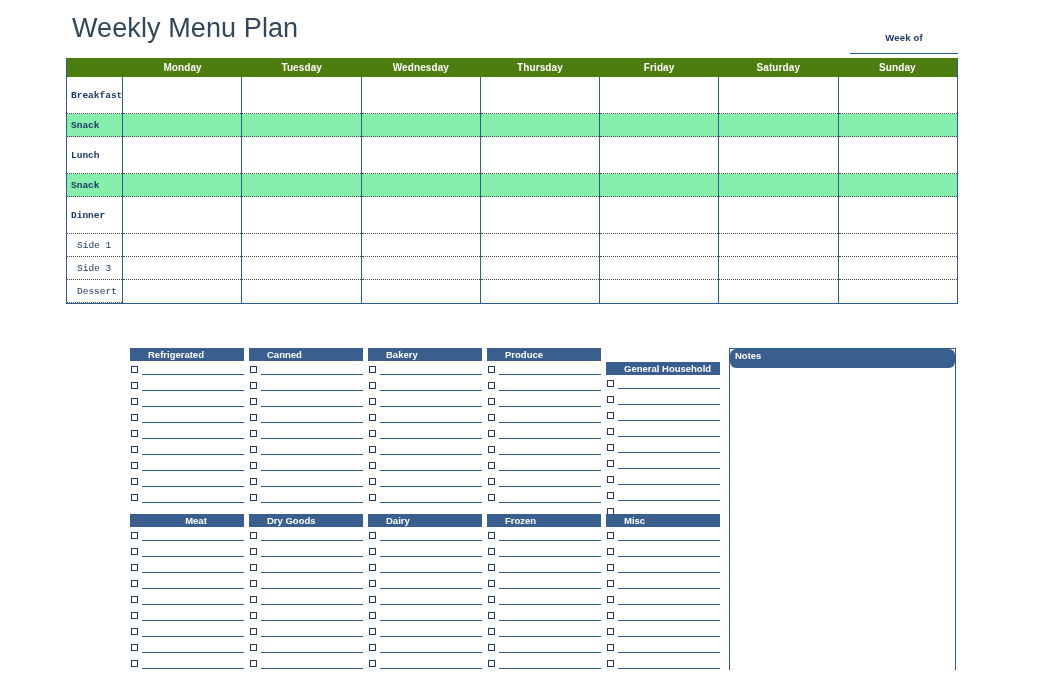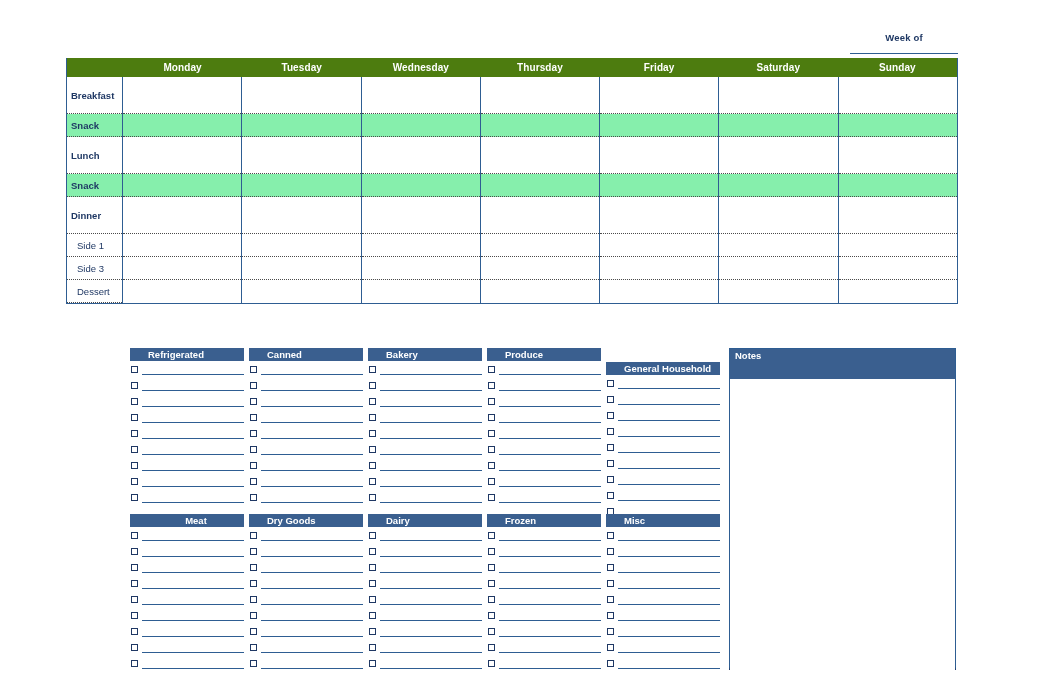--- a/index.html
+++ b/index.html
@@ -83,20 +83,21 @@
   }
   .menu-body {
     display: flex;
     background: #ffffff;
   }
   .labelcol {
     width: 56px;
     flex: 0 0 56px;
     border-right: 1.3px solid #2e5d92;
     box-sizing: border-box;
+    font-family: Liberation Mono, monospace;
   }
   .daycol {
     flex: 1 1 0;
     border-right: 1.3px solid #2e5d92;
     box-sizing: border-box;
   }
   .daycol.last { border-right: none; }
 
   .mrow {
     box-sizing: border-box;
@@ -184,34 +185,36 @@
     box-sizing: border-box;
     border: 1.3px solid #2e5d92;
     border-bottom: 3px solid #1f3864;
     background: #ffffff;
   }
   .notes-head {
     background: #3a5f8f;
     color: #ffffff;
     font-size: 9.5px;
     font-weight: bold;
-    height: 30px;
+    height: 19px;
     line-height: 13px;
     padding-left: 5px;
     box-sizing: border-box;
+    border-radius: 6px;
   }
   .notes-area {
     height: 303px;
     background: #ffffff;
   }
 </style>
 </head>
 <body>
 
 <div class="page-header">
+  <div class="page-title">Weekly Menu Plan</div>
   <div class="weekof-wrap">
     <div class="weekof-label">Week of</div>
     <div class="weekof-line"></div>
   </div>
 </div>
 
 <div class="menu-table">
   <div class="menu-head">
     <div class="corner"></div>
   <div class="dayname">Monday</div>

